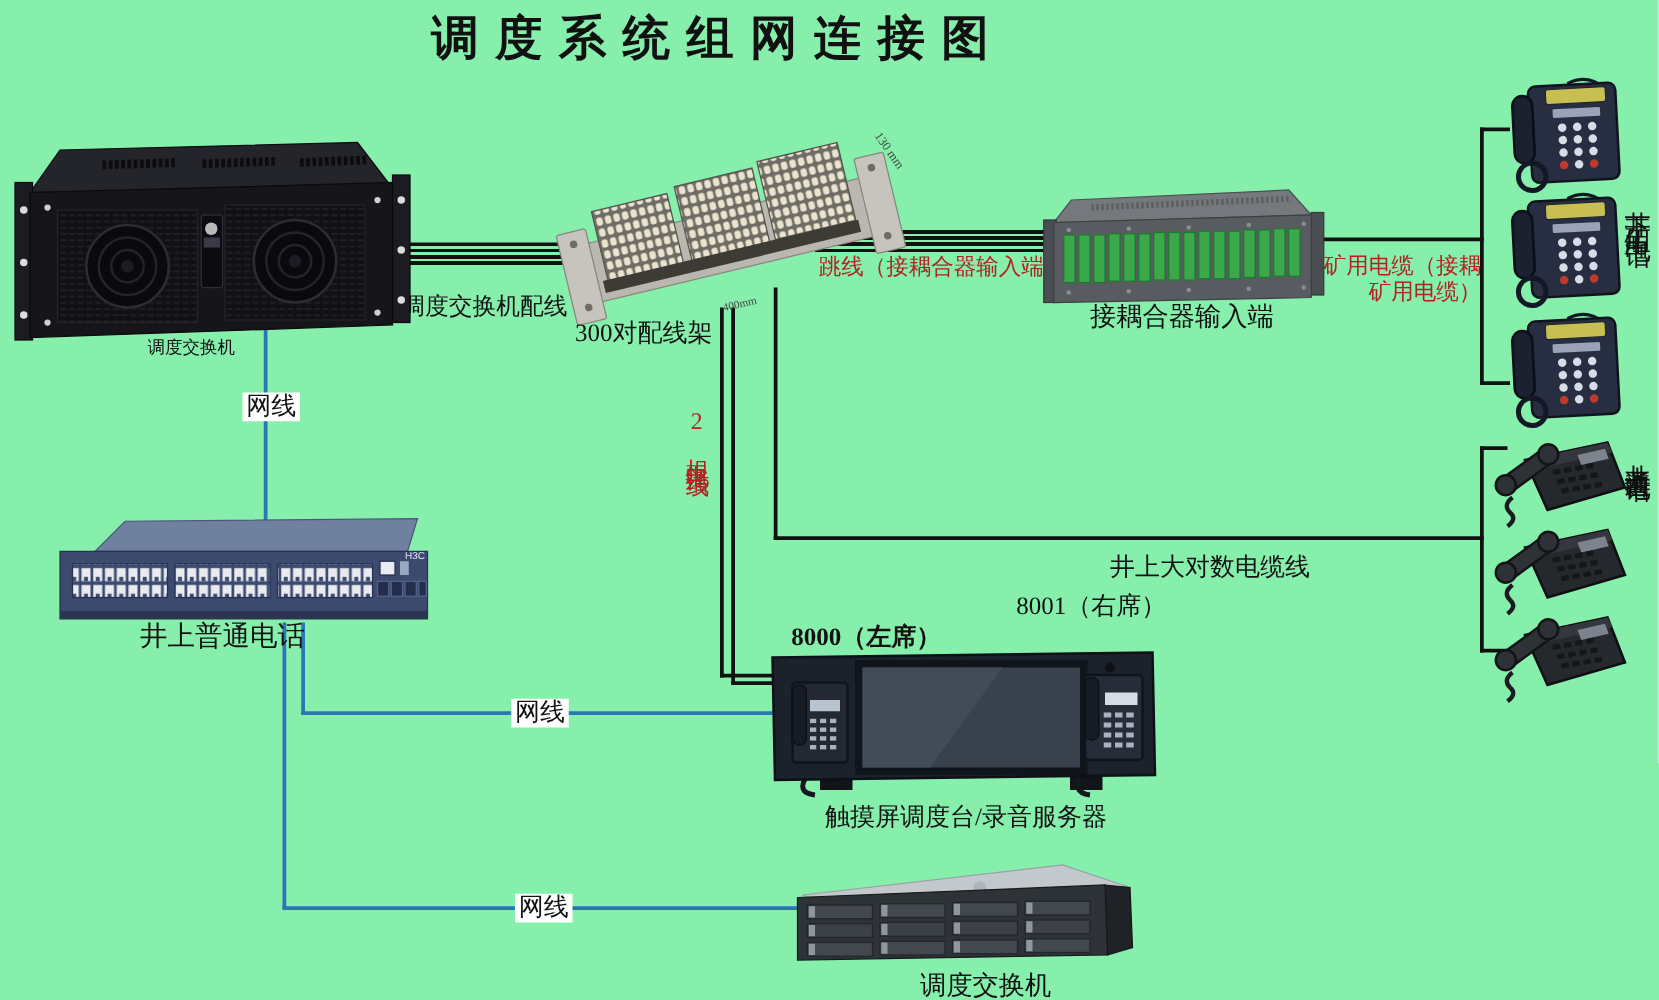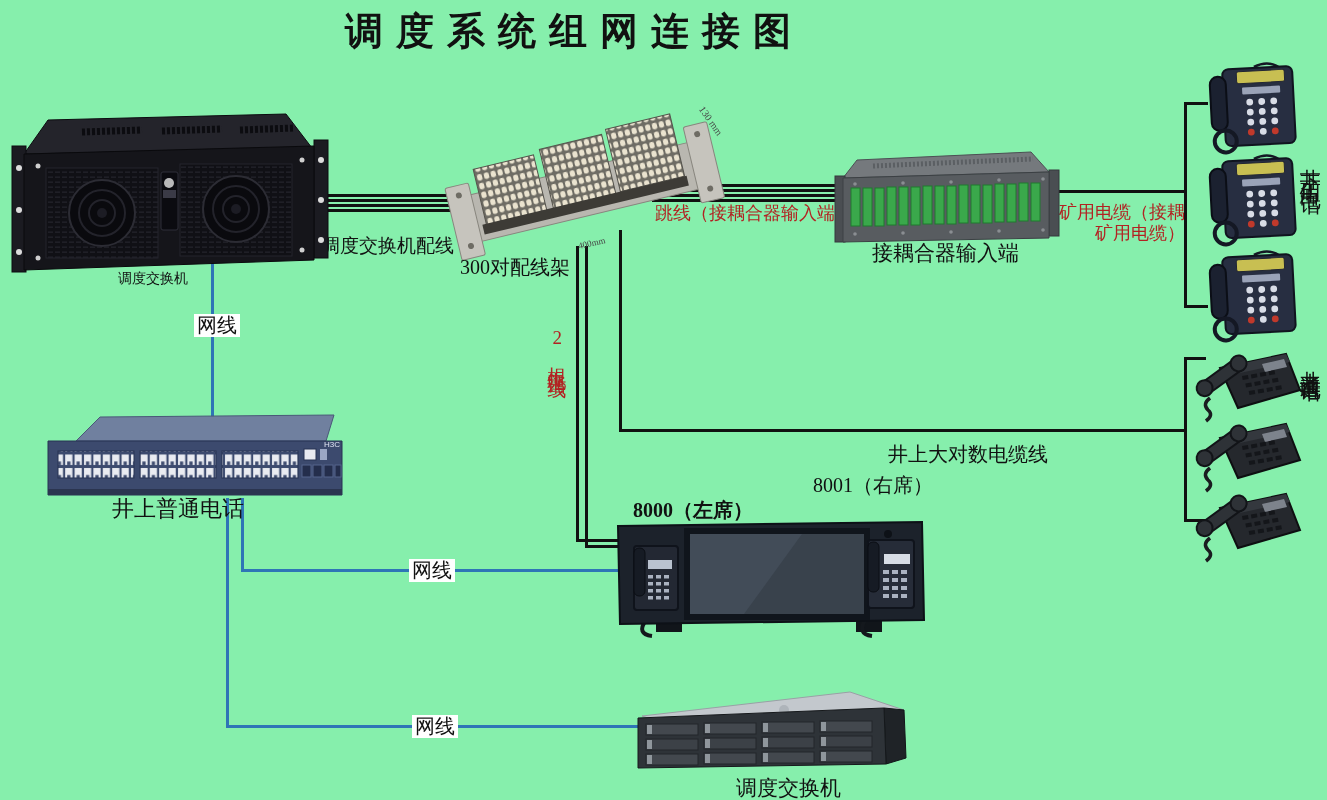--- a/index.html
+++ b/index.html
@@ -391,20 +391,21 @@
         <rect x="267" y="74" width="6" height="4"></rect>
           <rect x="276" y="74" width="6" height="4"></rect>
           <rect x="285" y="74" width="6" height="4"></rect>
         <rect x="267" y="82" width="6" height="4"></rect>
           <rect x="276" y="82" width="6" height="4"></rect>
           <rect x="285" y="82" width="6" height="4"></rect>
       </g>
       <rect x="252" y="30" width="11" height="50" rx="5" fill="#161b24" stroke="#0b0e14"></rect>
     </g>
   </svg>
+  <div class="lbl" style="left:660px;top:643px;font-size:20px;">触摸屏调度台/录音服务器</div>
 
   <svg style="left:634px;top:682px;" width="292" height="96" viewBox="0 0 292 96">
     <polygon points="8,34 216,10 270,28 58,50" fill="#c3c8cd" stroke="#9aa0a6"></polygon>
     <circle cx="150" cy="28" r="5" fill="#aeb4ba"></circle>
     <polygon points="250,26 270,28 272,76 252,82" fill="#1f2327" stroke="#121518"></polygon>
     <polygon points="4,36 250,26 252,82 4,86" fill="#2e3338" stroke="#16191c"></polygon>
     <g stroke="#22262a">
       <rect x="12" y="42" width="52" height="11" fill="#43484e"></rect>
         <rect x="70" y="41" width="52" height="11" fill="#43484e"></rect>
         <rect x="128" y="40" width="52" height="11" fill="#43484e"></rect>

